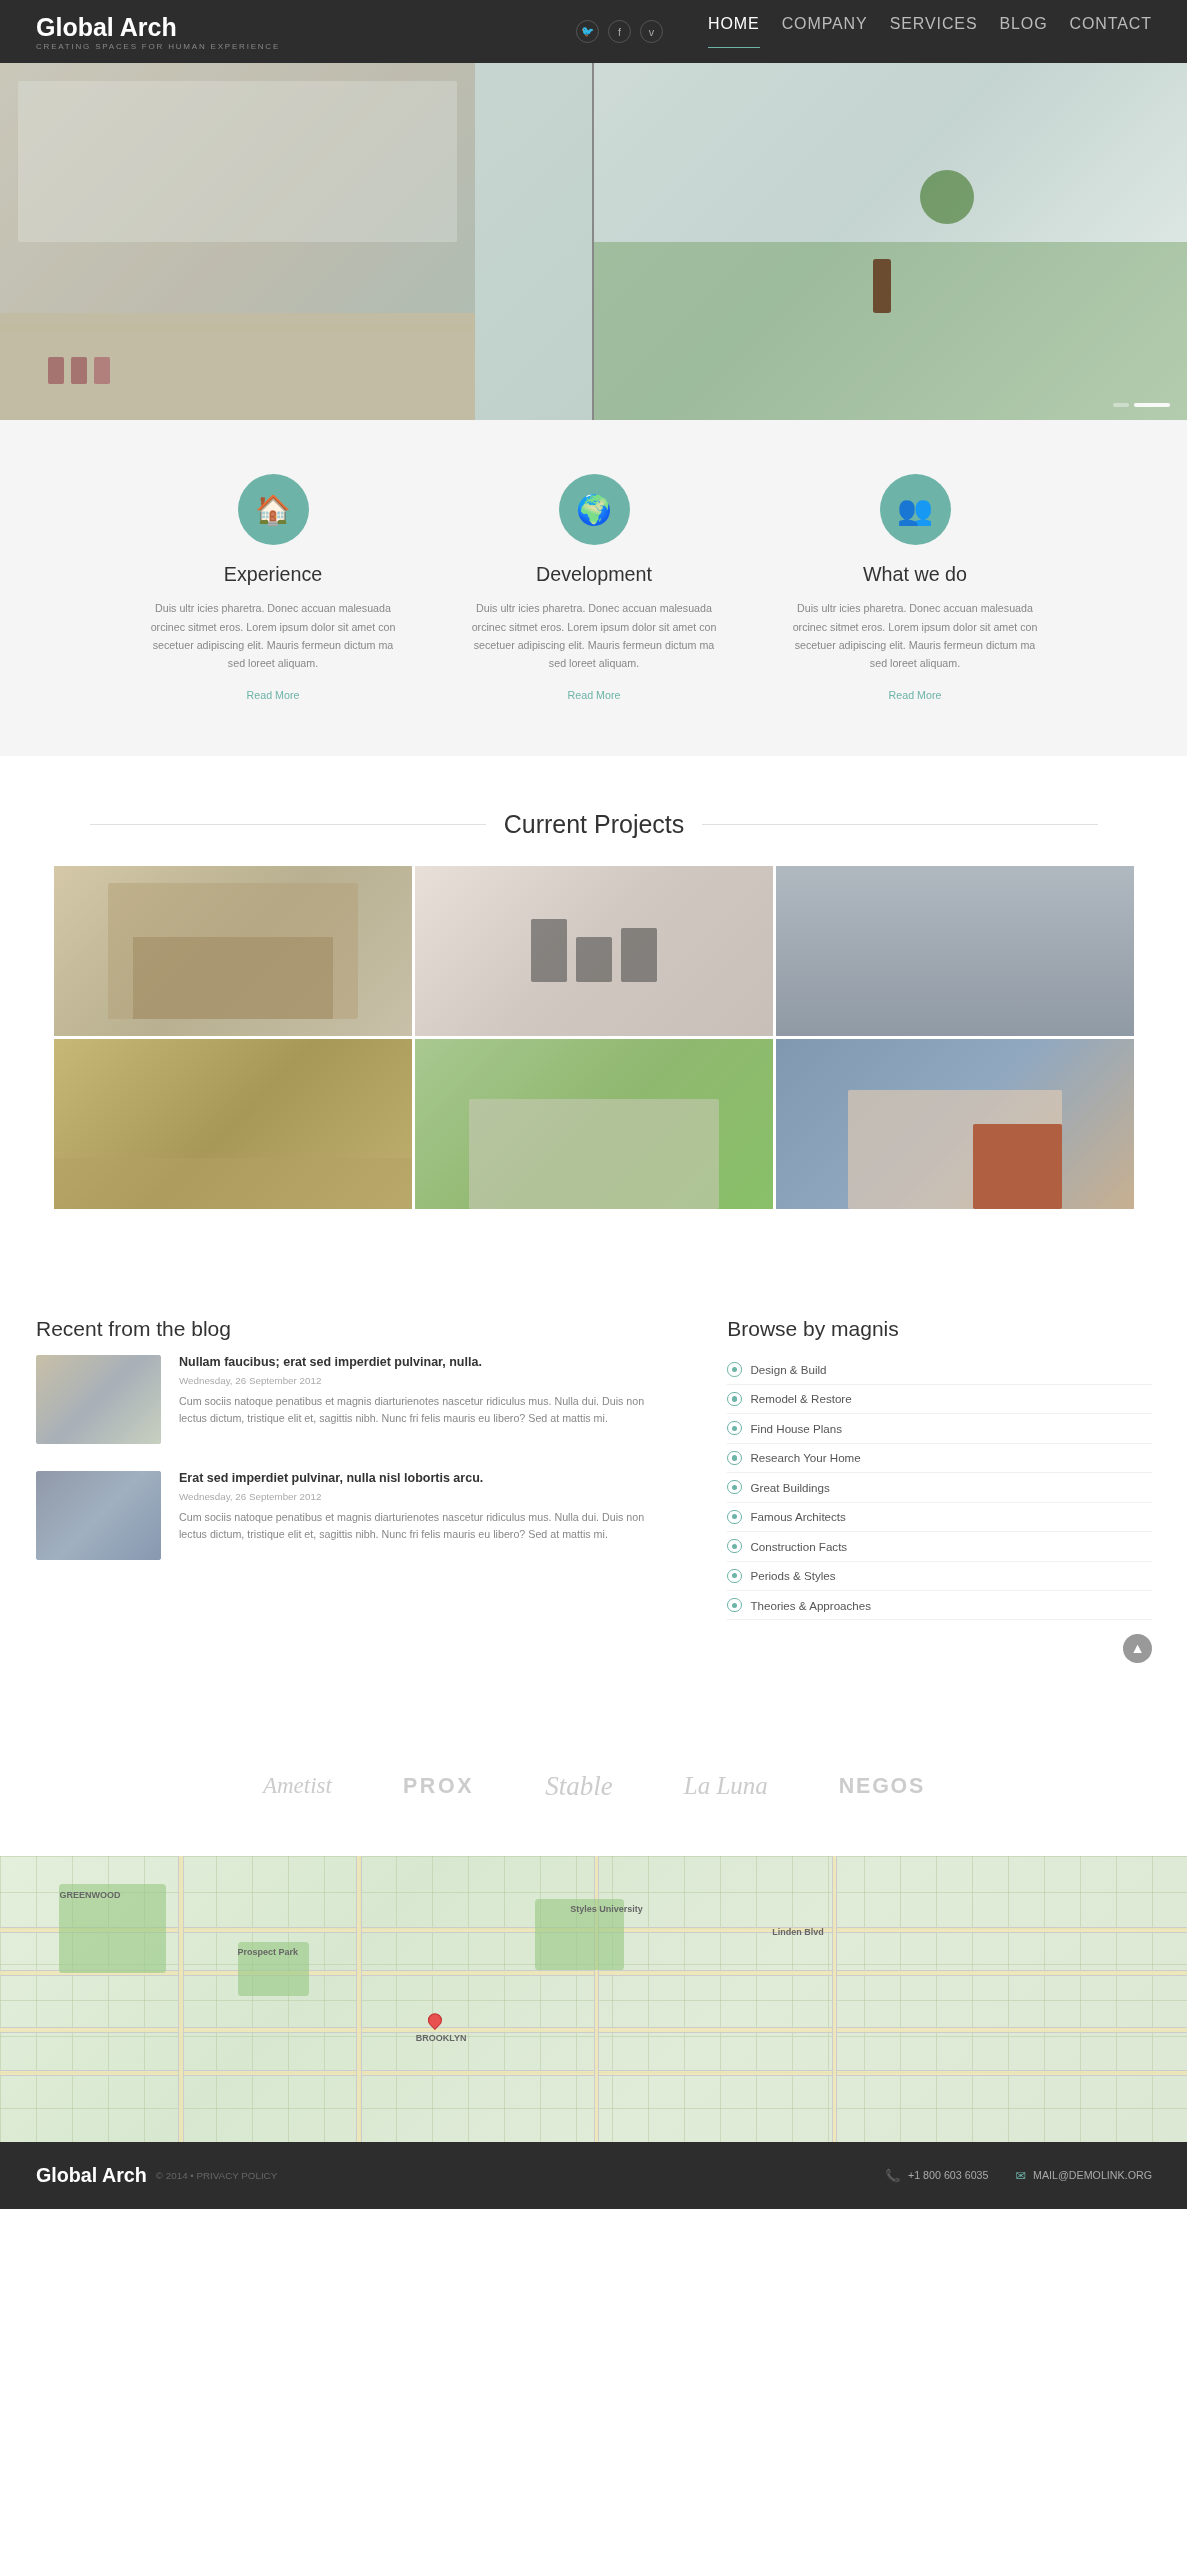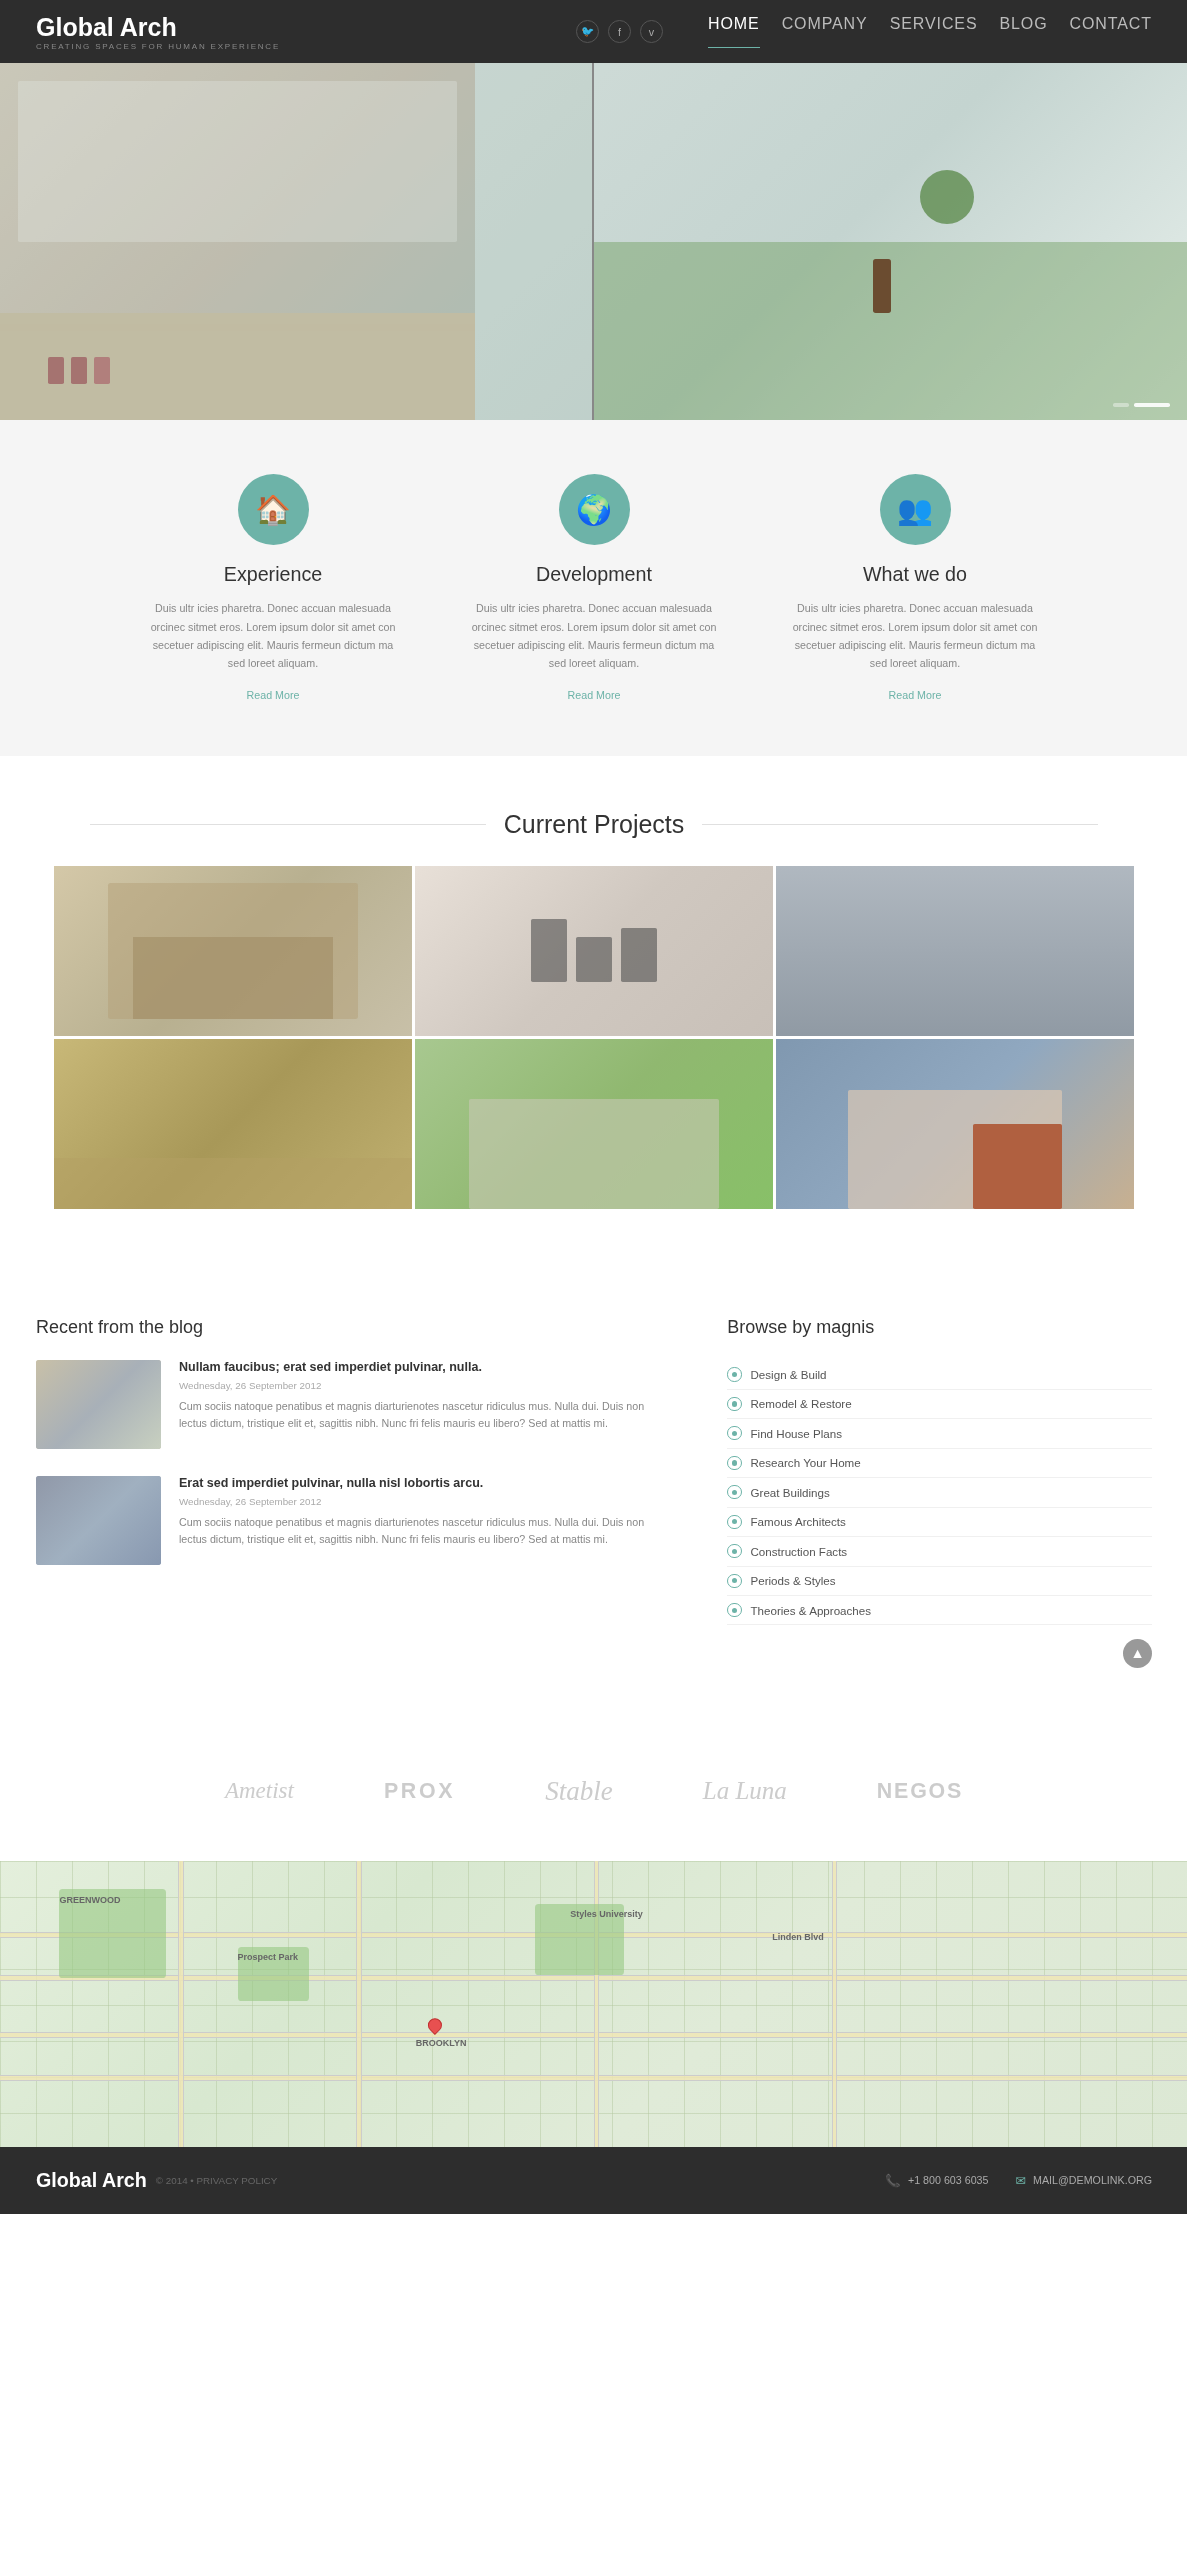--- a/index.html
+++ b/index.html
@@ -106,21 +106,21 @@
     .proj5 { background: linear-gradient(135deg, #c8d8c8 0%, #b8c8b0 50%, #a8b8a0 100%); }
     .proj6 { background: linear-gradient(135deg, #c0c8d8 0%, #a8b0c0 50%, #98a8b8 100%); }
 
     
     .blog-browse {
       padding: 54px 36px; background: #fff; display: flex; gap: 54px;
     }
     .blog-section { flex: 1.5; }
     .browse-section { flex: 1; }
     .section-label {
-      font-size: 18px; font-weight: normal; color: #333; margin-bottom: 22px;
+      font-size: 21px; font-weight: normal; color: #333; margin-bottom: 14px;
     }
     .blog-post { display: flex; gap: 18px; margin-bottom: 27px; }
     .blog-thumb {
       width: 125px; height: 89px; flex-shrink: 0; border-radius: 2.7px;
       background: linear-gradient(135deg, #d8d0c0 0%, #c0b8a8 100%);
     }
     .blog-thumb2 {
       background: linear-gradient(135deg, #b8c0d0 0%, #a0a8b8 100%);
     }
     .blog-content { flex: 1; }
@@ -141,21 +141,21 @@
     }
     .scroll-up {
       width: 29px; height: 29px; border-radius: 50%; background: #999;
       display: flex; align-items: center; justify-content: center;
       color: #fff; font-size: 14.3px; cursor: pointer; margin-top: 13.4px; float: right;
     }
 
     
     .clients {
       padding: 54px 36px; background: #fff;
-      display: flex; align-items: center; justify-content: center; gap: 90px;
+      display: flex; align-items: center; justify-content: center; gap: 71px;
     }
     .client-name { font-size: 23px; color: #ccc; font-style: italic; cursor: pointer; }
     .client-name.serif { font-family: Georgia, serif; }
     .client-name.sans { font-style: normal; font-weight: bold; font-size: 21.4px; letter-spacing: 2.7px; }
     .client-name.bold { font-style: normal; font-weight: 900; font-size: 21.4px; letter-spacing: 1.8px; }
 
     
     .map-section {
       width: 100%; height: 286px; background: #e8f0e8; position: relative; overflow: hidden;
     }

